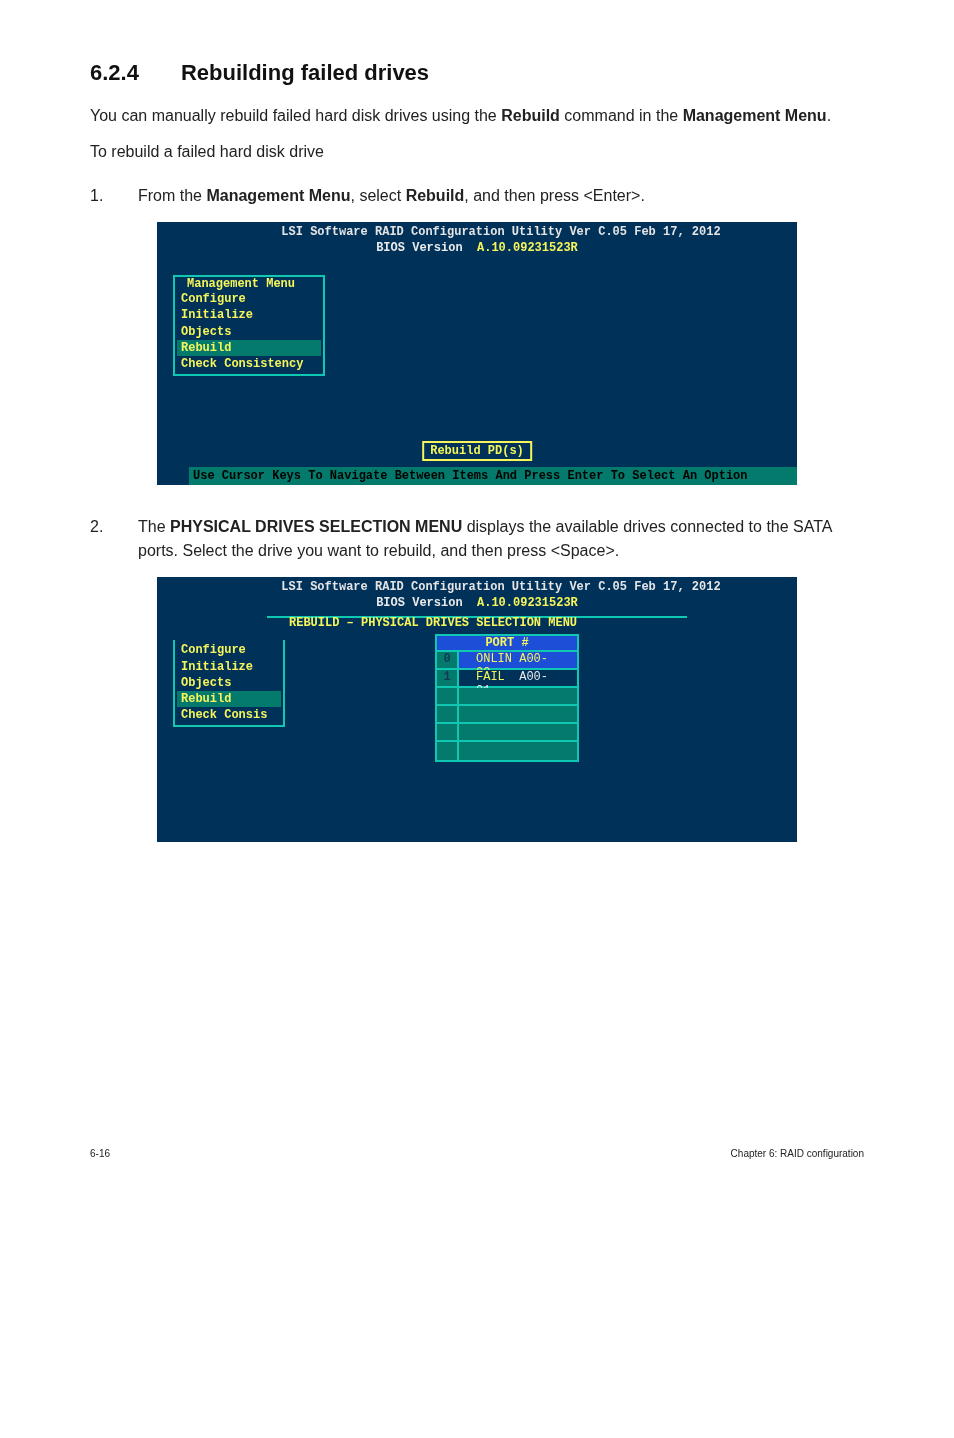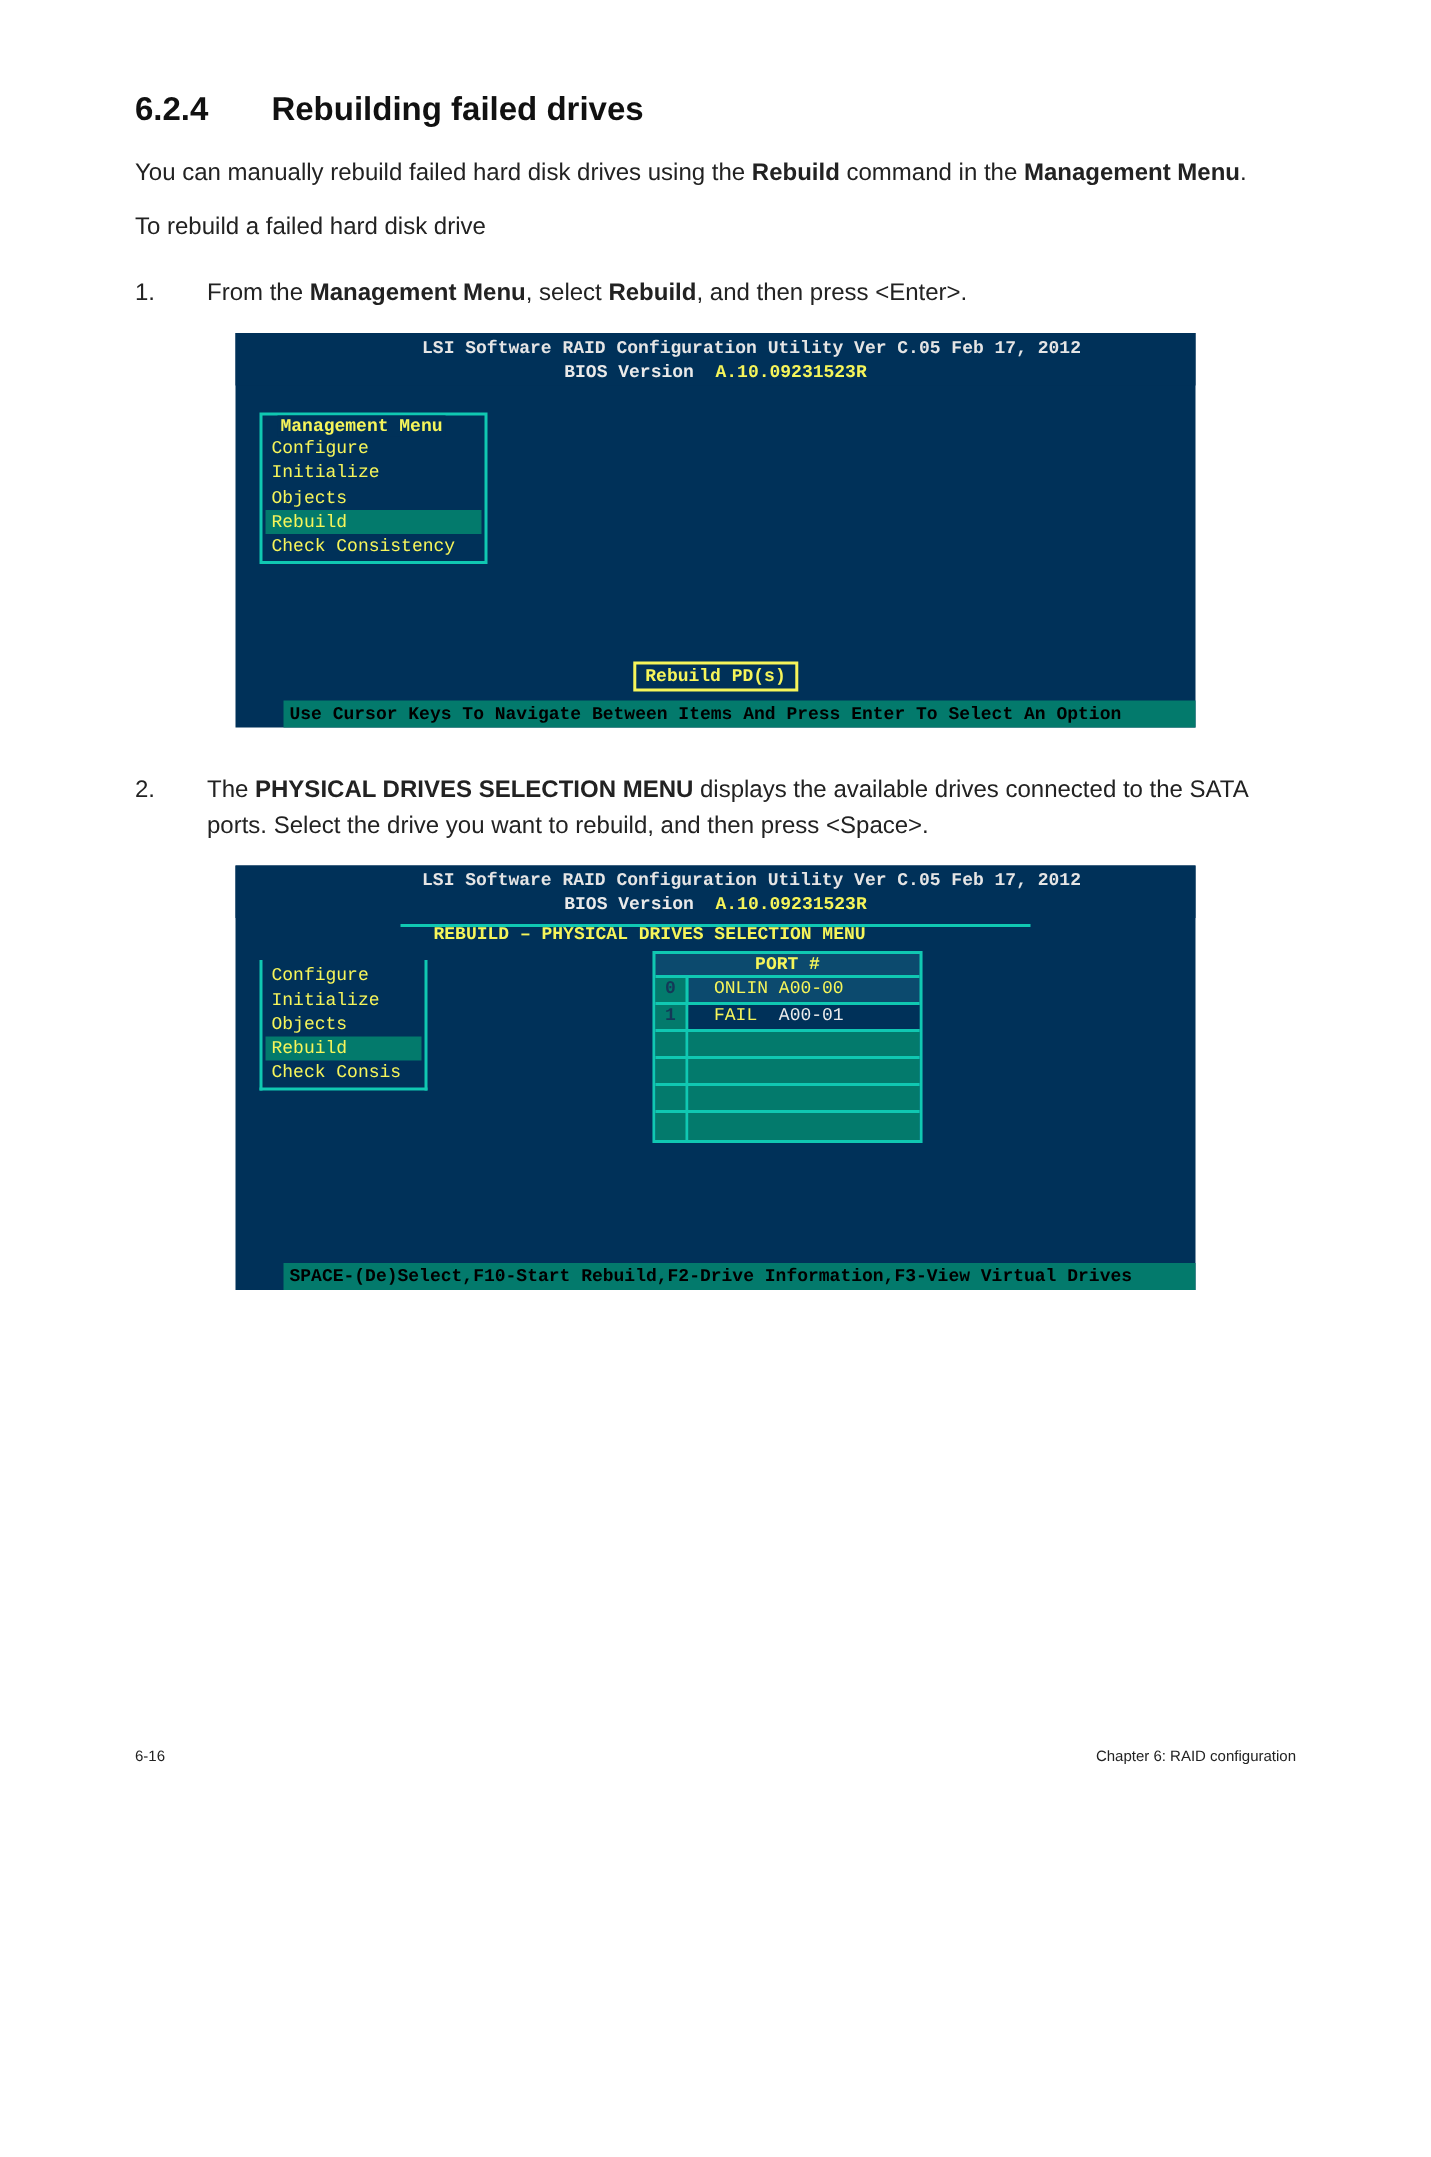--- a/index.html
+++ b/index.html
@@ -75,21 +75,21 @@
     background: #003159;
     display: inline-block;
     padding: 0 2px;
     position: relative;
     left: 8px;
     font-weight: bold;
   }
   .menu-item {
     color: #f6f55a;
     padding: 0 4px;
-    font-weight: normal;
+    font-weight: bold;
     line-height: 1.35;
   }
   .menu-item.selected {
     background: #037a6c;
     color: #f6f55a;
   }
   .center-box {
     position: absolute;
     top: 184px;
     left: 50%;
@@ -121,23 +121,23 @@
     top: 4px;
     left: 110px;
     width: 420px;
     height: 174px;
     border-top: 2px solid #10c8b2;
   }
   .drive-table {
     position: absolute;
     top: 22px;
     left: 278px;
-    width: 180px;
+    width: 144px;
     border: 2px solid #10c8b2;
-    background: #0c4a6e;
+    background: #1d4ed8;
   }
   .drive-header {
     text-align: center;
     color: #f6f55a;
     padding: 0;
     border-bottom: 2px solid #10c8b2;
     font-weight: bold;
   }
   .drive-row {
     display: flex;
@@ -282,19 +282,18 @@
       <div class="drive-row empty">
           <div class="drive-index">.</div>
           <div class="drive-status"></div>
         </div>
       <div class="drive-row empty">
           <div class="drive-index">.</div>
           <div class="drive-status"></div>
         </div>
     </div>
   </div>
-  <div class="bios-footer">SPACE-(De)Select,F10-Start Rebuild,F2-Drive Information,F3-View Virtual Drives</div>
 </div>
 
 <div class="page-footer">
   <span>6-16</span>
   <span>Chapter 6: RAID configuration</span>
 </div>
 
 </body></html>

